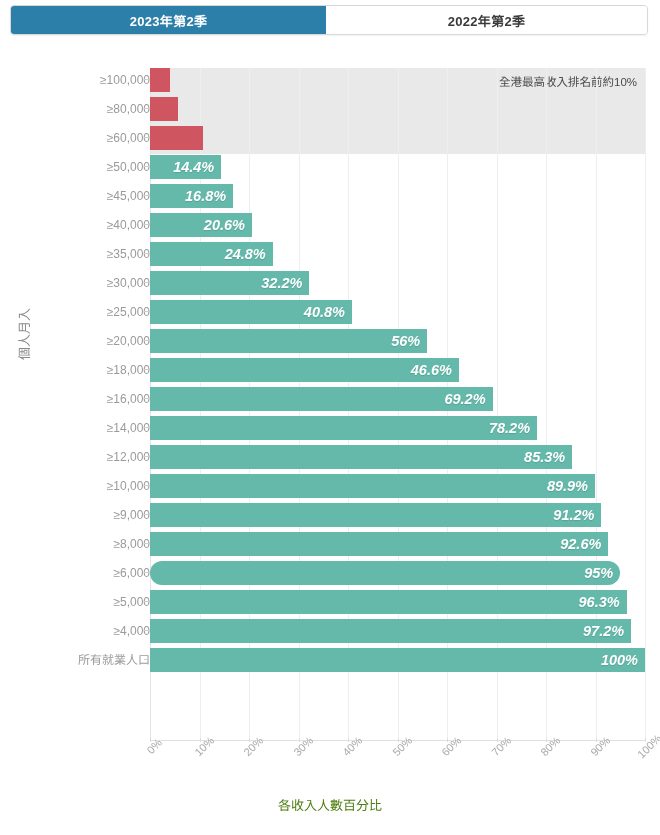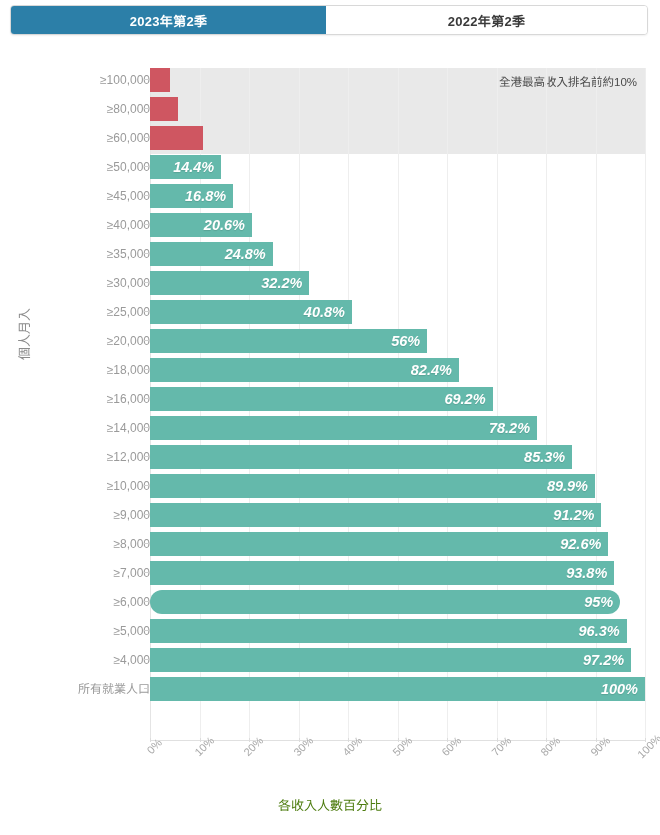--- a/index.html
+++ b/index.html
@@ -199,21 +199,21 @@
           <div class="ylabel">≥20,000</div>
           <div class="tickmark"></div>
           <div class="bar" style="width: 277.2px;">
             <span class="bar-label">56%</span>
           </div>
         </div>
         <div class="row">
           <div class="ylabel">≥18,000</div>
           <div class="tickmark"></div>
           <div class="bar" style="width: 308.88px;">
-            <span class="bar-label">82.4%</span>
+            <span class="bar-label">46.6%</span>
           </div>
         </div>
         <div class="row">
           <div class="ylabel">≥16,000</div>
           <div class="tickmark"></div>
           <div class="bar" style="width: 342.54px;">
             <span class="bar-label">69.2%</span>
           </div>
         </div>
         <div class="row">
@@ -242,27 +242,20 @@
           <div class="tickmark"></div>
           <div class="bar" style="width: 451.44px; text-align: center;">
             <span class="bar-label">91.2%</span>
           </div>
         </div>
         <div class="row">
           <div class="ylabel">≥8,000</div>
           <div class="tickmark"></div>
           <div class="bar" style="width: 458.37px;">
             <span class="bar-label">92.6%</span>
-          </div>
-        </div>
-        <div class="row">
-          <div class="ylabel">≥7,000</div>
-          <div class="tickmark"></div>
-          <div class="bar" style="width: 464.31px;">
-            <span class="bar-label">93.8%</span>
           </div>
         </div>
         <div class="row">
           <div class="ylabel">≥6,000</div>
           <div class="tickmark"></div>
           <div class="bar" style="width: 470.25px; border-radius: 12px;">
             <span class="bar-label">95%</span>
           </div>
         </div>
         <div class="row">

